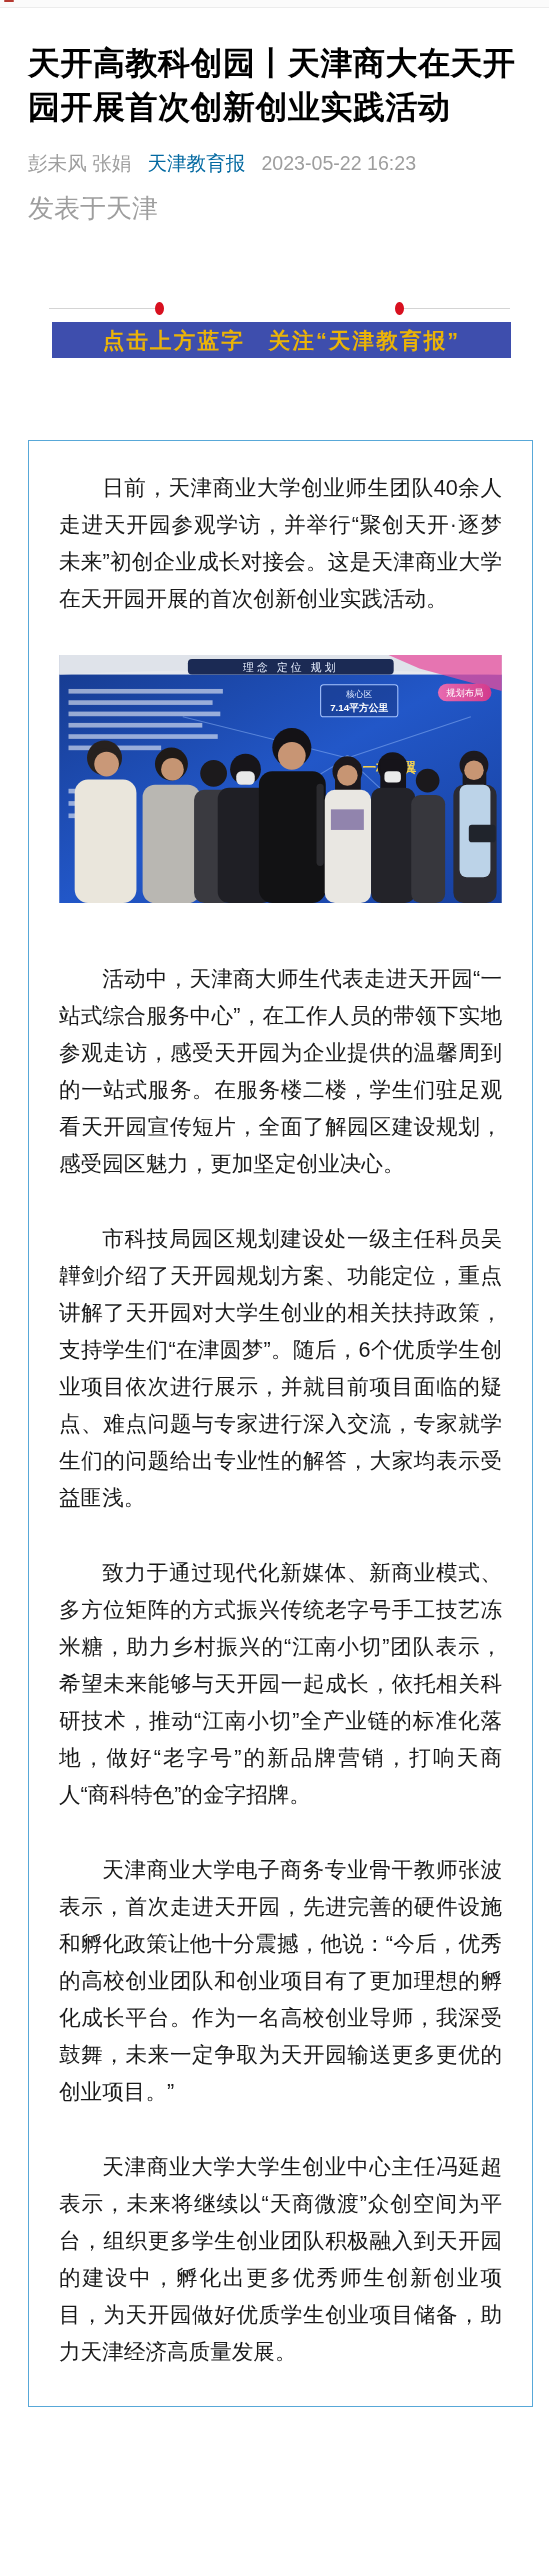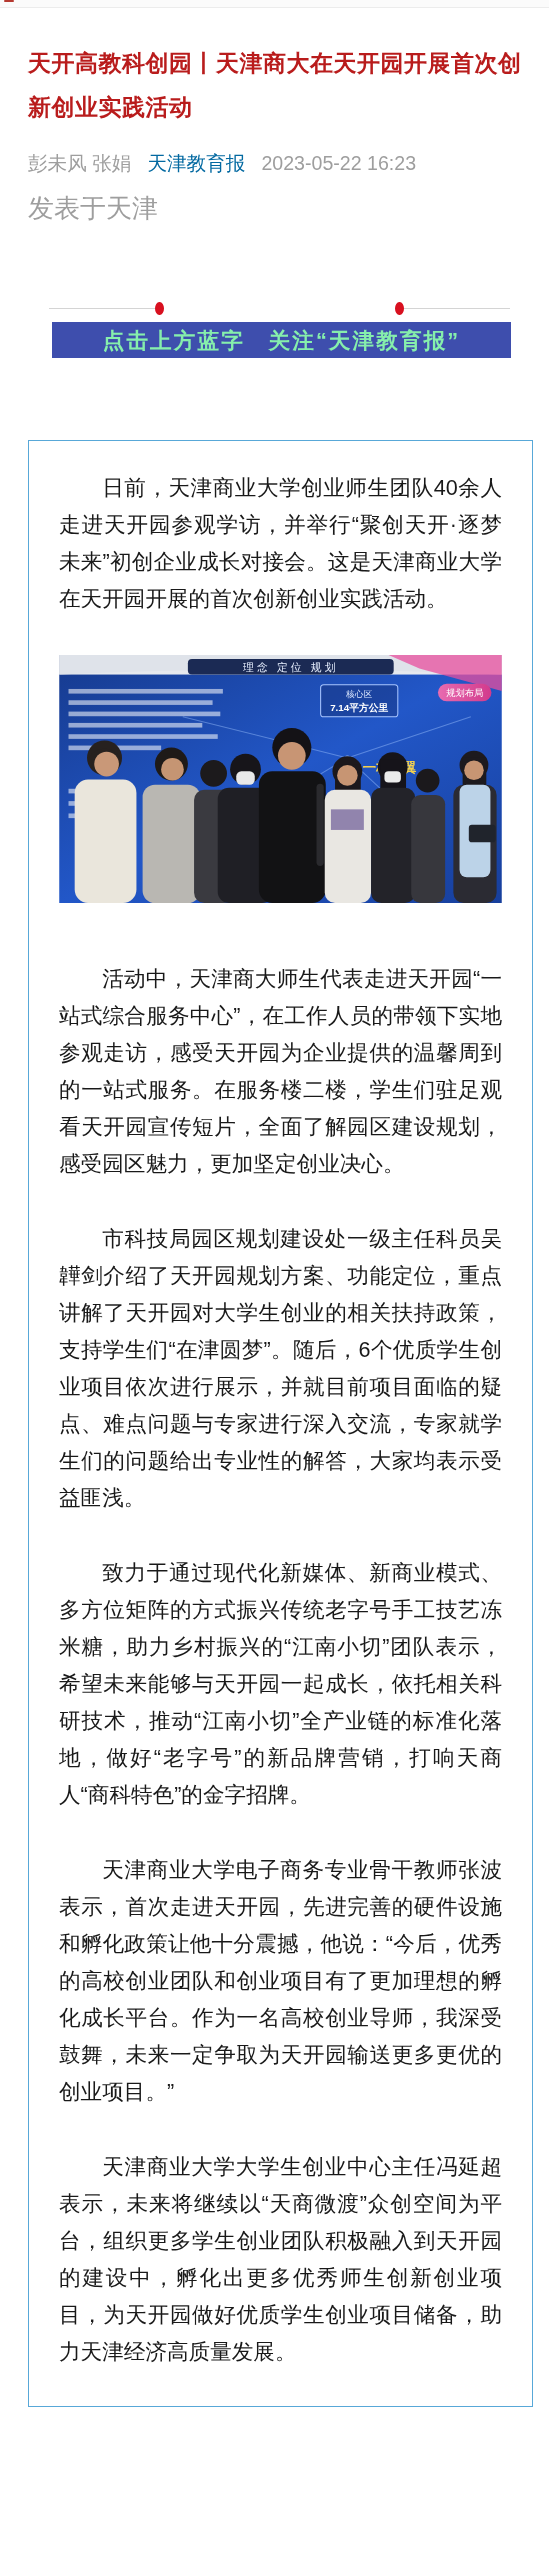--- a/index.html
+++ b/index.html
@@ -4,33 +4,33 @@
 <style>
   html,body { margin:0; padding:0; background:#ffffff; }
   body { font-family:"Liberation Sans","DejaVu Sans",sans-serif; }
   #canvas { position:relative; width:549px; height:3298px; background:#ffffff; overflow:hidden; }
 
   
   .top-strip { position:relative; height:6.7px; background:#fbfbfb; border-bottom:0.5px solid #ececec; }
   .red-dash { position:absolute; left:3.6px; top:0; width:10.3px; height:2.1px; background:#b63a31; border-radius:1px; }
 
   
-  .title { margin:33px 20px 0 28px; font-size:23px; line-height:44px; font-weight:700; color:#b91c1c; letter-spacing:0.5px; }
+  .title { margin:33px 20px 0 28px; font-size:32px; line-height:44px; font-weight:700; color:#000000; letter-spacing:0.5px; }
   .meta-row { margin:21.6px 28px 0 28px; font-size:19.6px; color:#9e9e9e; display:flex; align-items:baseline; gap:16px; white-space:nowrap; }
   .meta-source { color:#0369a1; cursor:pointer; }
   .pub-location { margin:13.4px 28px 0 28px; font-size:26px; color:#9e9e9e; }
 
   
   .divider { margin:76px 0 0 49px; width:461px; height:13.4px; display:flex; align-items:center; justify-content:space-between; }
   .d-group { display:flex; align-items:center; }
   .d-line { width:106px; height:1.5px; background:#d4d4d4; }
   .d-dot { width:8.8px; height:13.4px; border-radius:50%; background:#d8101f; }
 
   
-  .banner { margin:7.2px 0 0 52px; width:459px; height:36px; background:#3e4ead; color:#86efac;
+  .banner { margin:7.2px 0 0 52px; width:459px; height:36px; background:#3e4ead; color:#eab308;
             display:flex; align-items:center; justify-content:center; font-size:21.6px; font-weight:700; letter-spacing:2.1px; cursor:pointer; }
 
   
   .article-box { margin:82px 0 0 28px; width:443px; border:1.5px solid #58a8d8; padding:28px 30px 36px 30px; background:#ffffff; }
   .article-box p { margin:0 0 38px 0; font-size:21.6px; line-height:37px; color:#191919; text-align:justify; text-indent:2em; }
   .article-box p:last-child { margin-bottom:0; }
 
   .photo-wrap { width:443px; height:248px; margin:5.2px 0 57px 0; }
   .photo-wrap svg { display:block; }
 </style>

